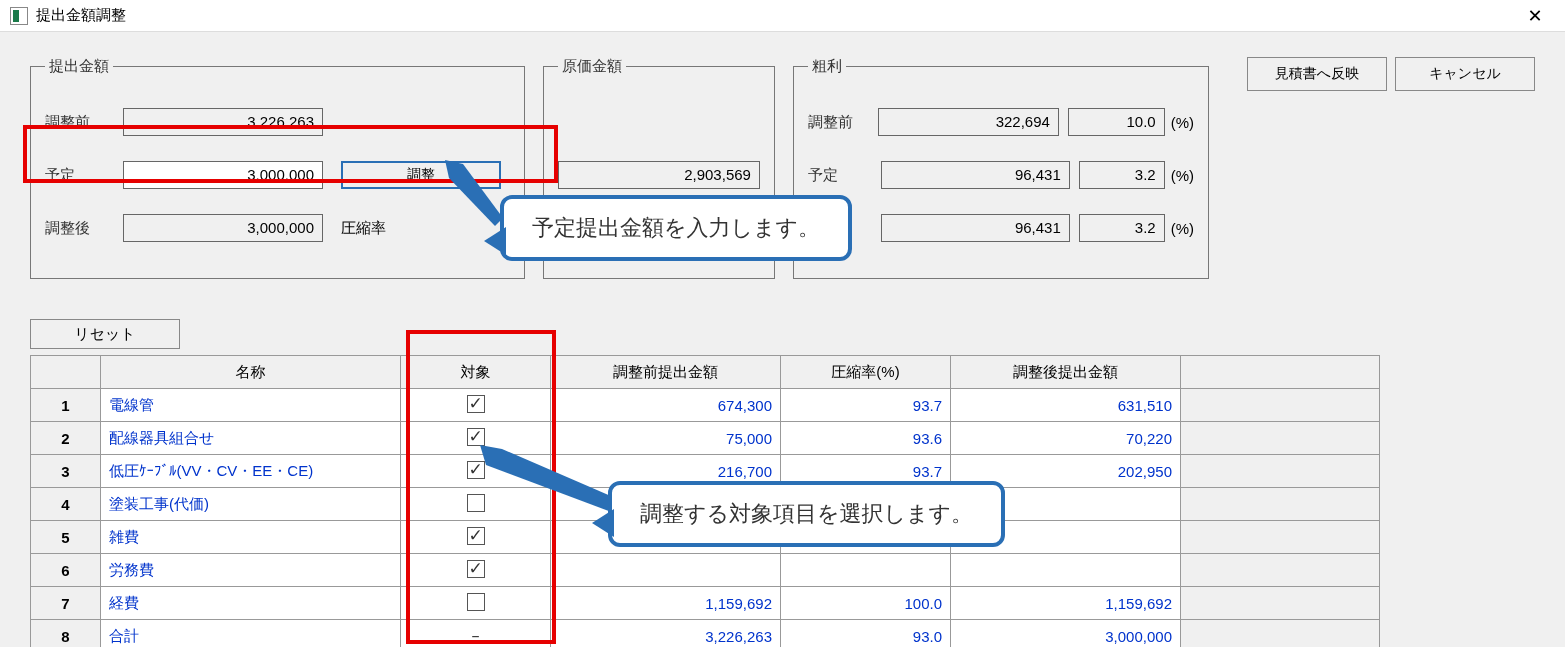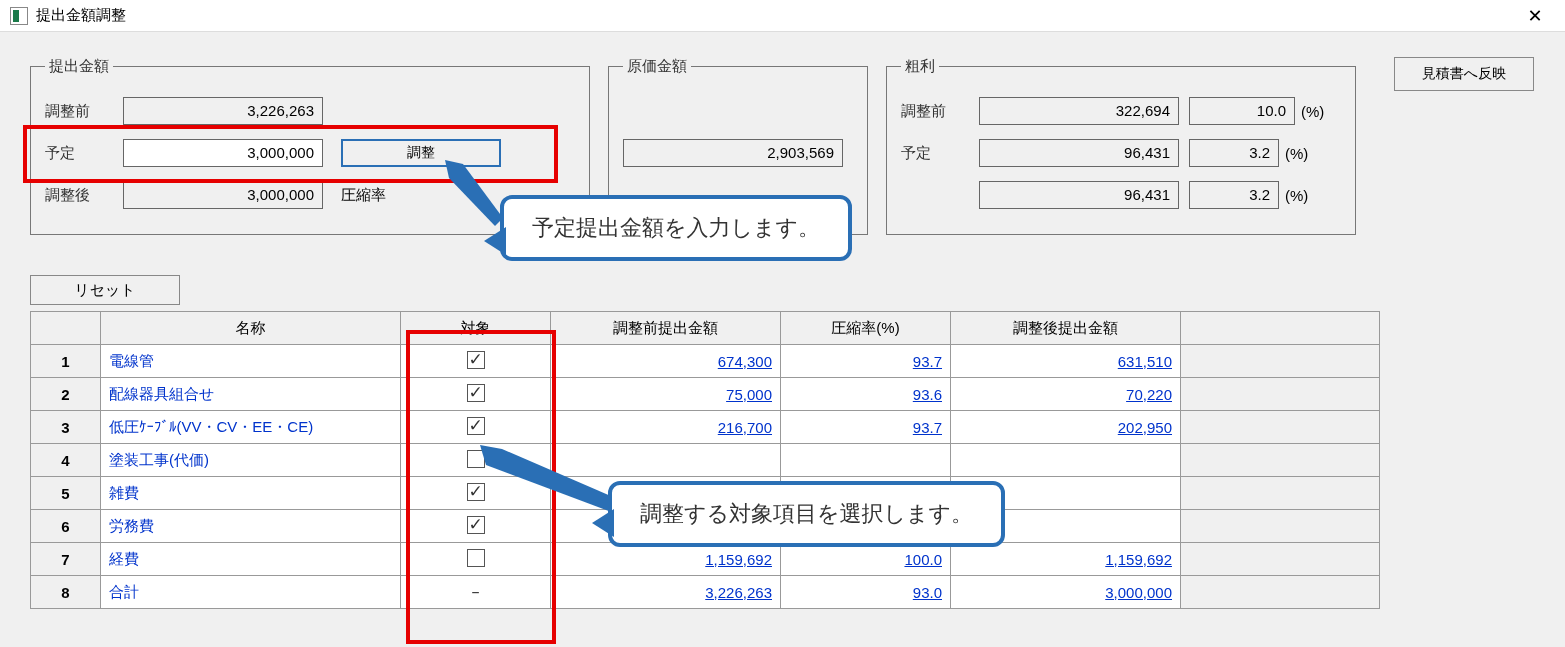--- a/index.html
+++ b/index.html
@@ -61,21 +61,21 @@
     fieldset.group legend {
       padding: 0 4px;
       font-size: 15px;
       color: #333;
     }
 
     .row {
       display: flex;
       align-items: center;
       height: 34px;
-      margin: 8px 0;
+      margin: 19px 0;
     }
     .row .lbl { width: 78px; font-size: 15px; color: #333; }
     .field {
       display: inline-block;
       height: 28px;
       line-height: 26px;
       background: #fff;
       border: 1px solid #666;
       text-align: right;
       padding: 0 8px;
@@ -161,21 +161,21 @@
     }
     table.grid th {
       background: #f0f0f0;
       font-weight: normal;
       text-align: center;
     }
     table.grid td { background: #fff; }
     table.grid td.rownum { text-align: center; font-weight: bold; background:#f0f0f0; }
     table.grid td.name { color: #0033cc; text-align: left; }
     table.grid td.chk { text-align: center; }
-    table.grid td.num { color: #0033cc; text-align: right; text-decoration: underline; }
+    table.grid td.num { color: #0033cc; text-align: right; }
     .col-num { width: 70px; }
     .col-name { width: 300px; }
     .col-target { width: 150px; }
     .col-before { width: 230px; }
     .col-rate { width: 170px; }
     .col-after { width: 230px; }
     .col-tail { width: auto; }
 
     .checkbox-glyph {
       display:inline-block;
@@ -264,20 +264,21 @@
         <span class="lbl"></span>
         <span class="field readonly" style="width:200px">96,431</span>
         <span style="width:10px"></span>
         <span class="field readonly" style="width:90px">3.2</span>
         <span class="pct-label">(%)</span>
       </div>
     </fieldset>
 
     <div class="right-buttons">
       <button class="btn">見積書へ反映</button>
+      <button class="btn">キャンセル</button>
     </div>
   </div>
 
   <div class="reset-area">
     <button class="reset-btn">リセット</button>
   </div>
 
   <table class="grid">
     <colgroup>
       <col class="col-num">

